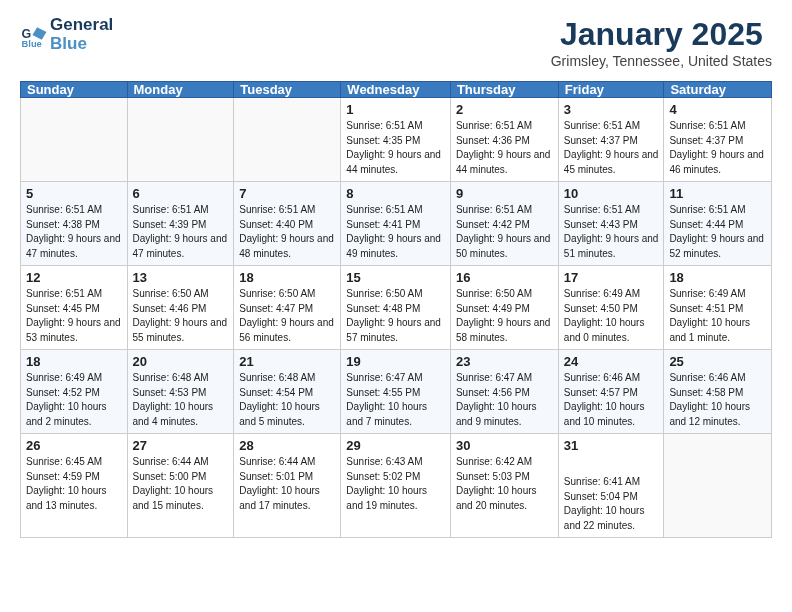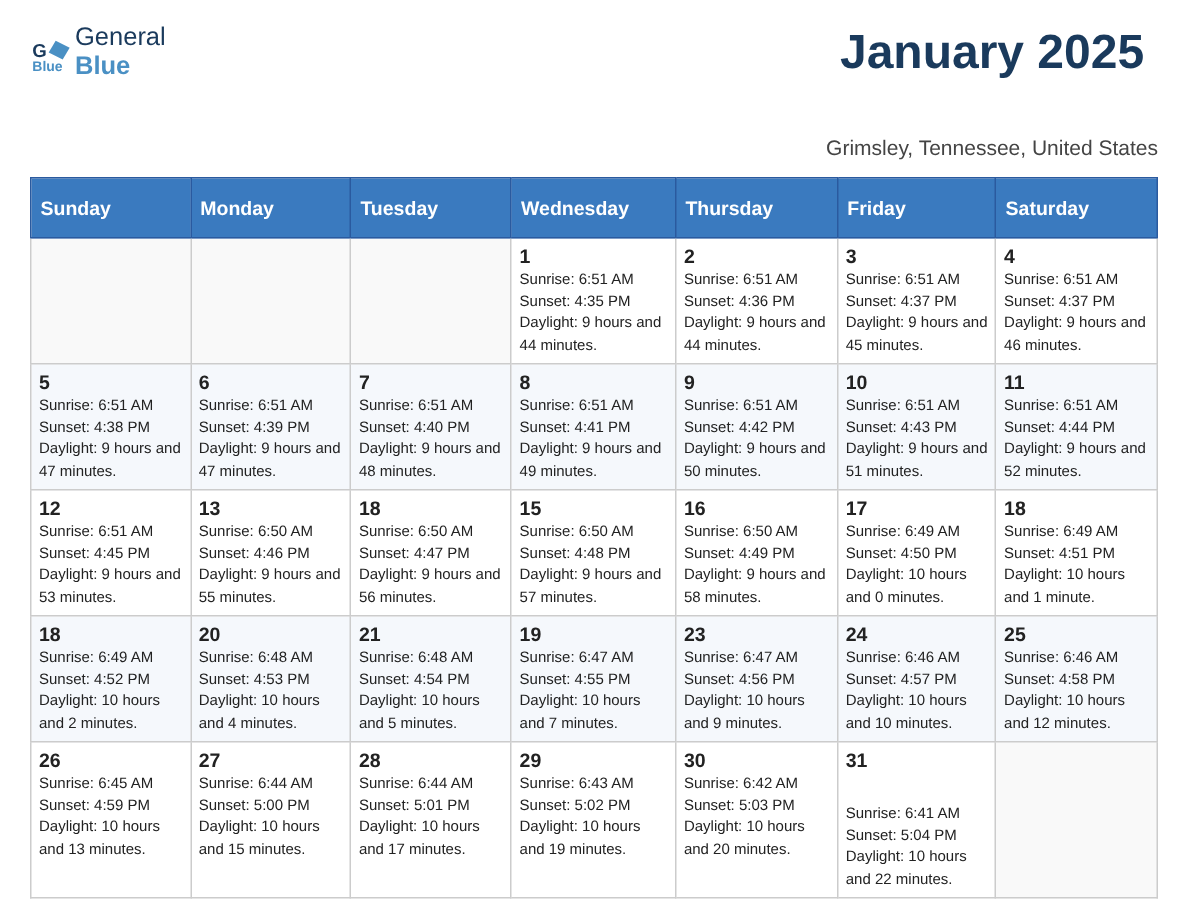--- a/index.html
+++ b/index.html
@@ -33,33 +33,32 @@
       text-align: center;
     }
     .month-title {
       font-size: 32px;
       font-weight: bold;
       color: #1a3a5c;
     }
     .location {
       font-size: 14px;
       color: #444;
-      margin-top: 37px;
     }
     .calendar {
       width: 100%;
       border-collapse: collapse;
       border: 1px solid #ccc;
     }
     .calendar th {
       background: #3a7abf;
       color: #fff;
       font-size: 13px;
       font-weight: bold;
-      padding: 12px 6px;
+      padding: 0 6px;
       border: 1px solid #2a5a9f;
       text-align: left;
     }
     .calendar td {
       vertical-align: top;
       border: 1px solid #ccc;
       padding: 4px 5px;
       width: 113px;
       min-height: 80px;
       font-size: 10.5px;
@@ -93,21 +92,21 @@
 <div class="page">
   <div class="header">
     <div class="logo">
       <svg class="logo-icon" viewBox="0 0 36 36">
         <rect x="0" y="0" width="36" height="36" fill="none"></rect>
         <text x="2" y="22" font-size="16" font-weight="bold" fill="#1a3a5c">G</text>
         <polygon points="22,8 34,14 28,24 16,18" fill="#4a90c4"></polygon>
         <text x="2" y="34" font-size="12" font-weight="bold" fill="#4a90c4">Blue</text>
       </svg>
       <div>
-        <div style="font-size:17px;font-weight:normal;line-height:1.1;">
+        <div style="font-size:17px;font-weight:bold;line-height:1.1;">
           <span style="color:#1a3a5c;">General</span>
         </div>
         <div style="font-size:17px;font-weight:bold;line-height:1.1;">
           <span style="color:#4a90c4;">Blue</span>
         </div>
       </div>
     </div>
     <div class="title-block">
       <div class="month-title">January 2025</div>
       <div class="location">Grimsley, Tennessee, United States</div>

